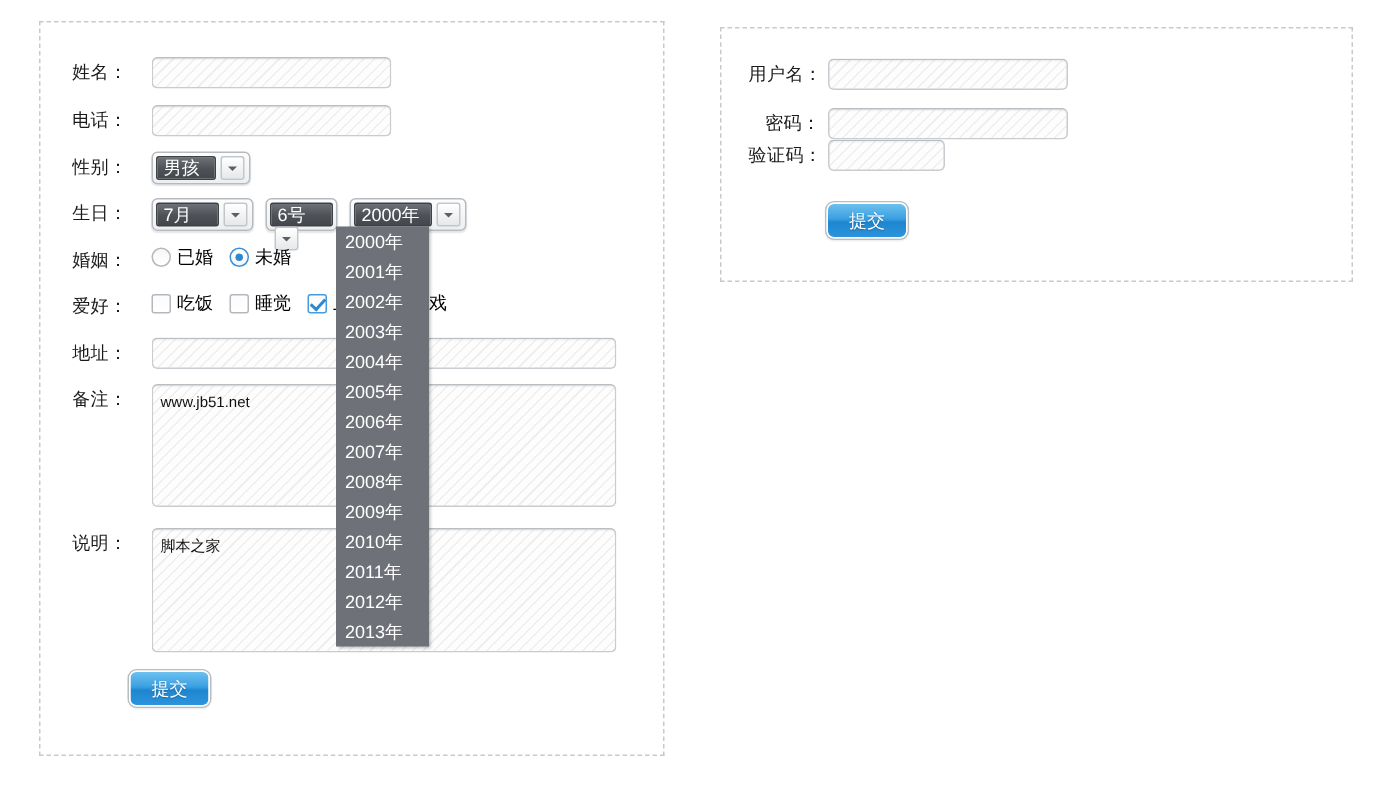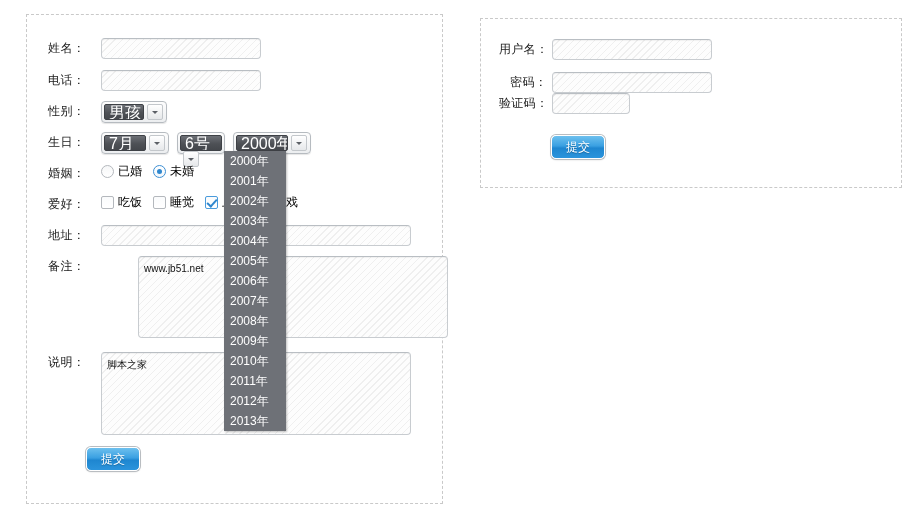--- a/index.html
+++ b/index.html
@@ -100,21 +100,21 @@
     cursor: default;
     user-select: none;
   }
   .sel .val {
     display: inline-block;
     box-sizing: border-box;
     height: 16px;
     line-height: 15px;
     padding: 0 4px;
     color: #ffffff;
-    font-size: 16px;
+    font-size: 12px;
     background: linear-gradient(to bottom, #6d7076 0%, #4e5156 55%, #44474c 100%);
     border: 1px solid #3e4146;
     border-radius: 2px;
     vertical-align: top;
     white-space: nowrap;
     overflow: hidden;
   }
   .sel .arrow {
     display: inline-block;
     box-sizing: border-box;
@@ -233,21 +233,21 @@
   }
 
   
   #row-name     { left: 47px;  top: 38px;  }
   #row-phone    { left: 47px;  top: 70px;  }
   #row-gender   { left: 47px;  top: 101px; }
   #row-birth    { left: 47px;  top: 132px; }
   #row-marriage { left: 47px;  top: 163px; }
   #row-hobby    { left: 47px;  top: 194px; }
   #row-address  { left: 47px;  top: 225px; }
-  #row-remark   { left: 47px;  top: 256px; gap: 37px; }
+  #row-remark   { left: 47px;  top: 256px; }
   #row-desc     { left: 47px;  top: 352px; }
   #row-submit-left { left: 86px; top: 447px; }
 
   .lbl-w { width: 38px; margin-right: 16px; }
 
   #in-name    { width: 160px; }
   #in-phone   { width: 160px; }
   #in-address { width: 310px; }
   #ta-remark  { width: 310px; height: 82px; }
   #ta-desc    { width: 310px; height: 83px; }

